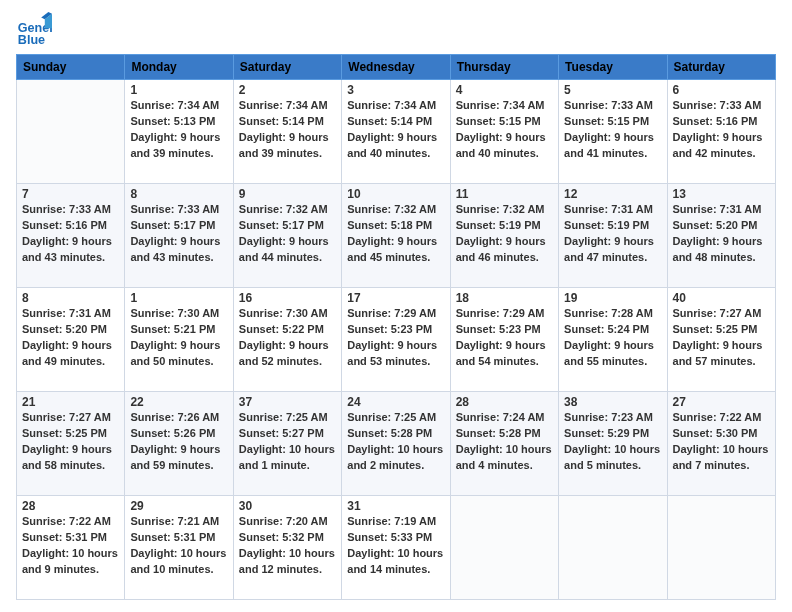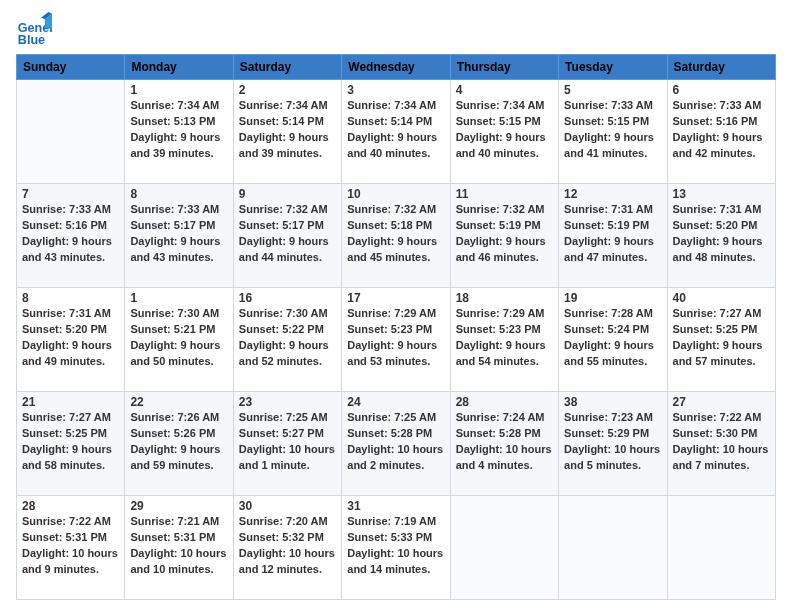--- a/index.html
+++ b/index.html
@@ -210,21 +210,21 @@
         <tr>
           <td>
             <span class="day-num">21</span>
             <div class="day-info">Sunrise: 7:27 AM<br>Sunset: 5:25 PM<br>Daylight: 9 hours<br>and 58 minutes.</div>
           </td>
           <td>
             <span class="day-num">22</span>
             <div class="day-info">Sunrise: 7:26 AM<br>Sunset: 5:26 PM<br>Daylight: 9 hours<br>and 59 minutes.</div>
           </td>
           <td>
-            <span class="day-num">23</span>
+            <span class="day-num">37</span>
             <div class="day-info">Sunrise: 7:25 AM<br>Sunset: 5:27 PM<br>Daylight: 10 hours<br>and 1 minute.</div>
           </td>
           <td>
             <span class="day-num">24</span>
             <div class="day-info">Sunrise: 7:25 AM<br>Sunset: 5:28 PM<br>Daylight: 10 hours<br>and 2 minutes.</div>
           </td>
           <td>
             <span class="day-num">28</span>
             <div class="day-info">Sunrise: 7:24 AM<br>Sunset: 5:28 PM<br>Daylight: 10 hours<br>and 4 minutes.</div>
           </td>

